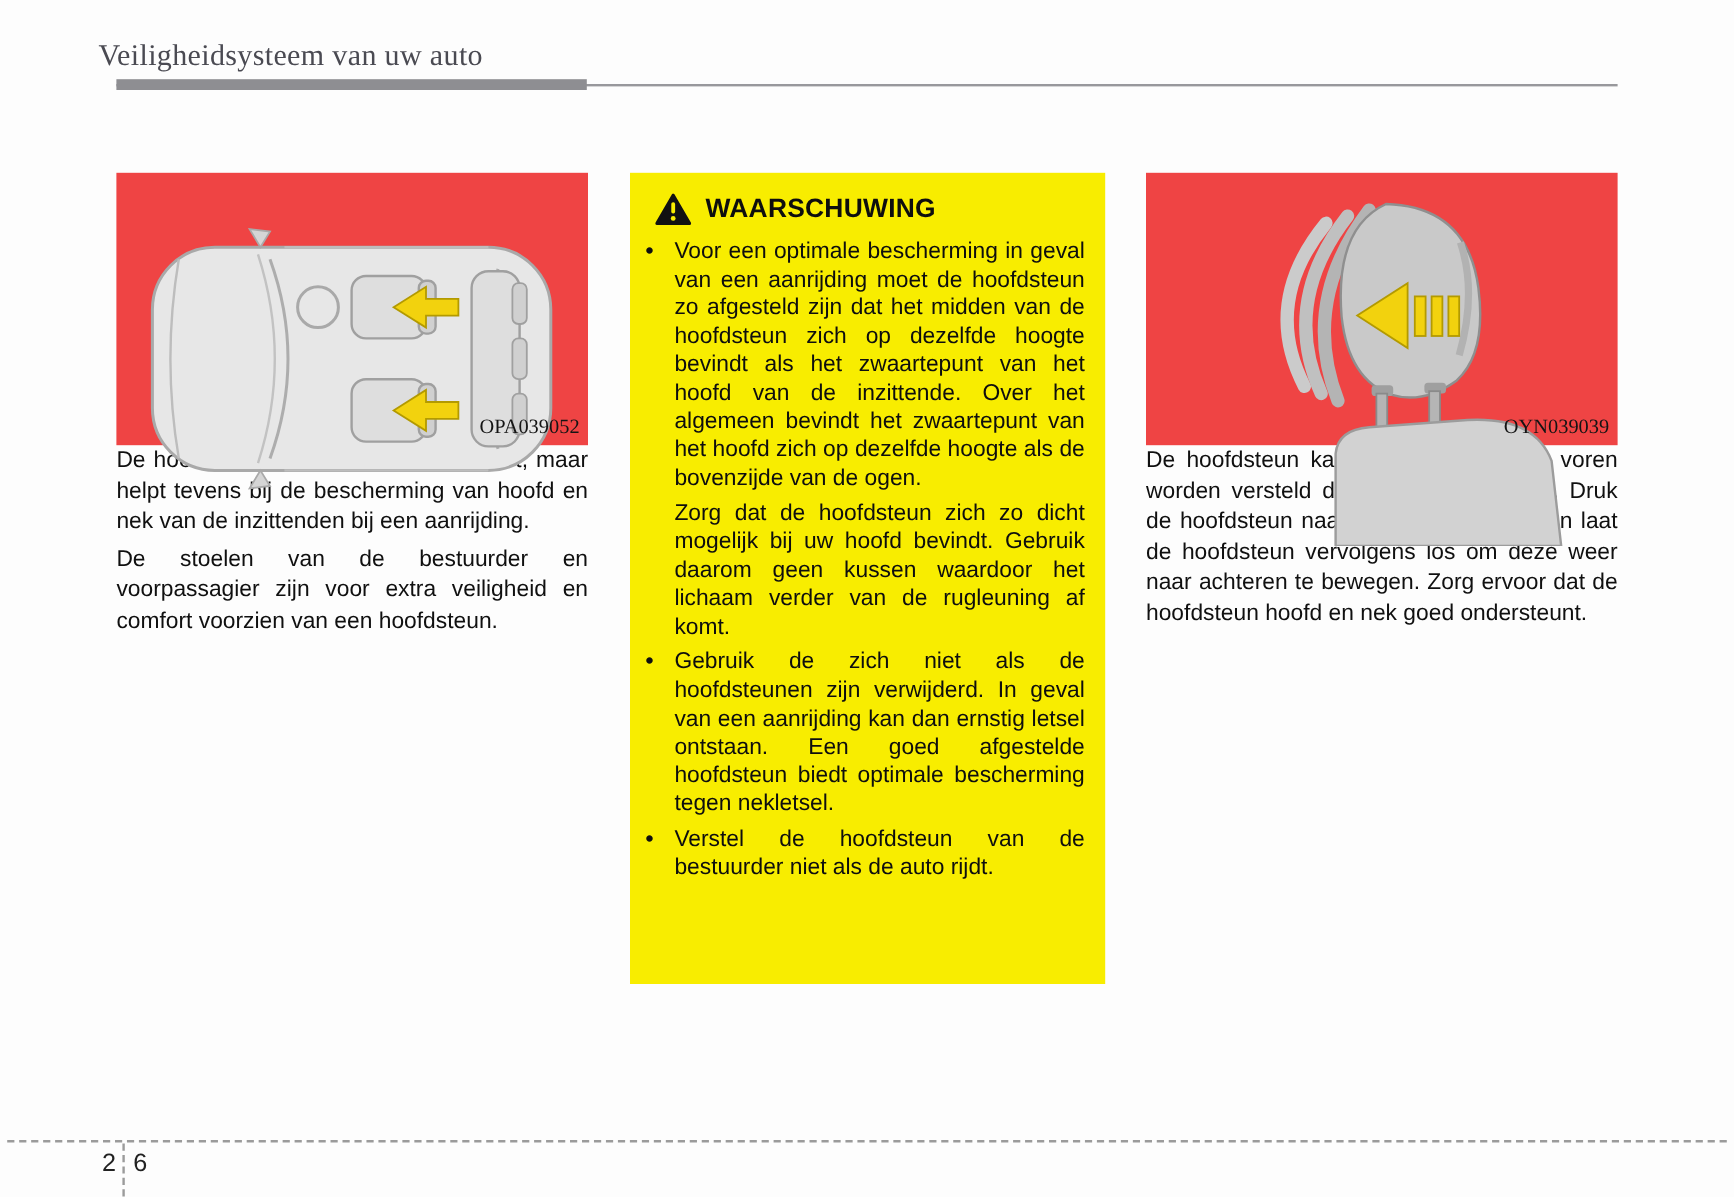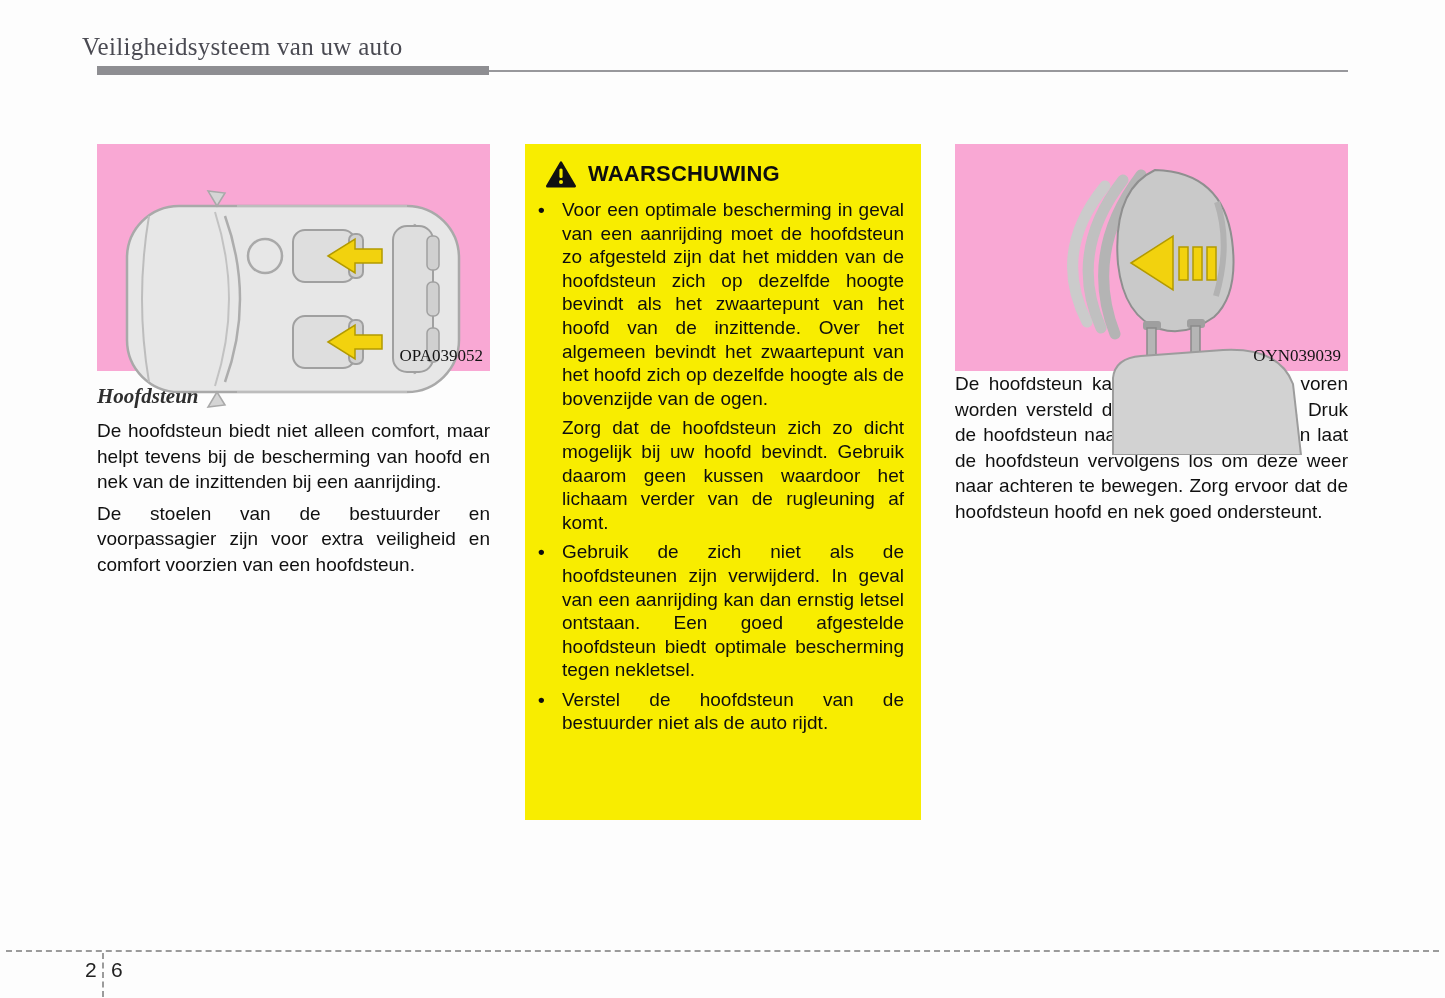--- a/index.html
+++ b/index.html
@@ -16,21 +16,21 @@
     letter-spacing:0.3px;
   }
   .rule-thin  { position:absolute; left:97px; top:70px; width:1251px; height:2px; background:#98989c; }
   .rule-thick { position:absolute; left:97px; top:66px; width:392px;  height:9px; background:#8e8e92; }
 
   
   .col { position:absolute; width:393px; }
   .col-left  { left:97px;  top:144px; }
   .col-right { left:955px; top:144px; }
 
-  .img-box { position:relative; width:393px; height:227px; background:#f9a8d4; }
+  .img-box { position:relative; width:393px; height:227px; background:#ef4444; }
   .img-caption {
     position:absolute; right:7px; bottom:5px;
     font-family:"Liberation Serif", serif; font-size:17px; color:#141414;
   }
 
   .left-heading {
     margin:13px 0 9px 0; font-family:"Liberation Serif", serif;
     font-style:italic; font-weight:bold; font-size:21px; color:#2e2e2e;
   }
   .right-heading {
@@ -90,21 +90,20 @@
         <rect x="330" y="184" width="12" height="34" rx="5" fill="#d0d0d0" stroke="#a0a0a0" stroke-width="1.5"></rect>
         <g>
           <path d="M231 112 l27 -17 v10 h27 v14 h-27 v10 z" fill="#f2d20e" stroke="#b39a00" stroke-width="1.5"></path>
         </g>
         <g>
           <path d="M231 198 l27 -17 v10 h27 v14 h-27 v10 z" fill="#f2d20e" stroke="#b39a00" stroke-width="1.5"></path>
         </g>
       </svg>
       <span class="img-caption">OPA039052</span>
     </div>
-    <div class="left-heading">Hoofdsteun</div>
     <p class="body-par">De hoofdsteun biedt niet alleen comfort, maar helpt tevens bij de bescherming van hoofd en nek van de inzittenden bij een aanrijding.</p>
     <p class="body-par">De stoelen van de bestuurder en voorpassagier zijn voor extra veiligheid en comfort voorzien van een hoofdsteun.</p>
   </div>
 
   <div class="warning-box">
     <div class="warning-title-row">
       <svg viewBox="0 0 30 27" width="30" height="27">
         <path d="M15 1.5 L28.8 25.2 H1.2 Z" fill="#111" stroke="#111" stroke-width="2.4" stroke-linejoin="round"></path>
         <rect x="13.4" y="7.6" width="3.2" height="9.4" rx="1.5" fill="#f8ed00"></rect>
         <circle cx="15" cy="21" r="2" fill="#f8ed00"></circle>

